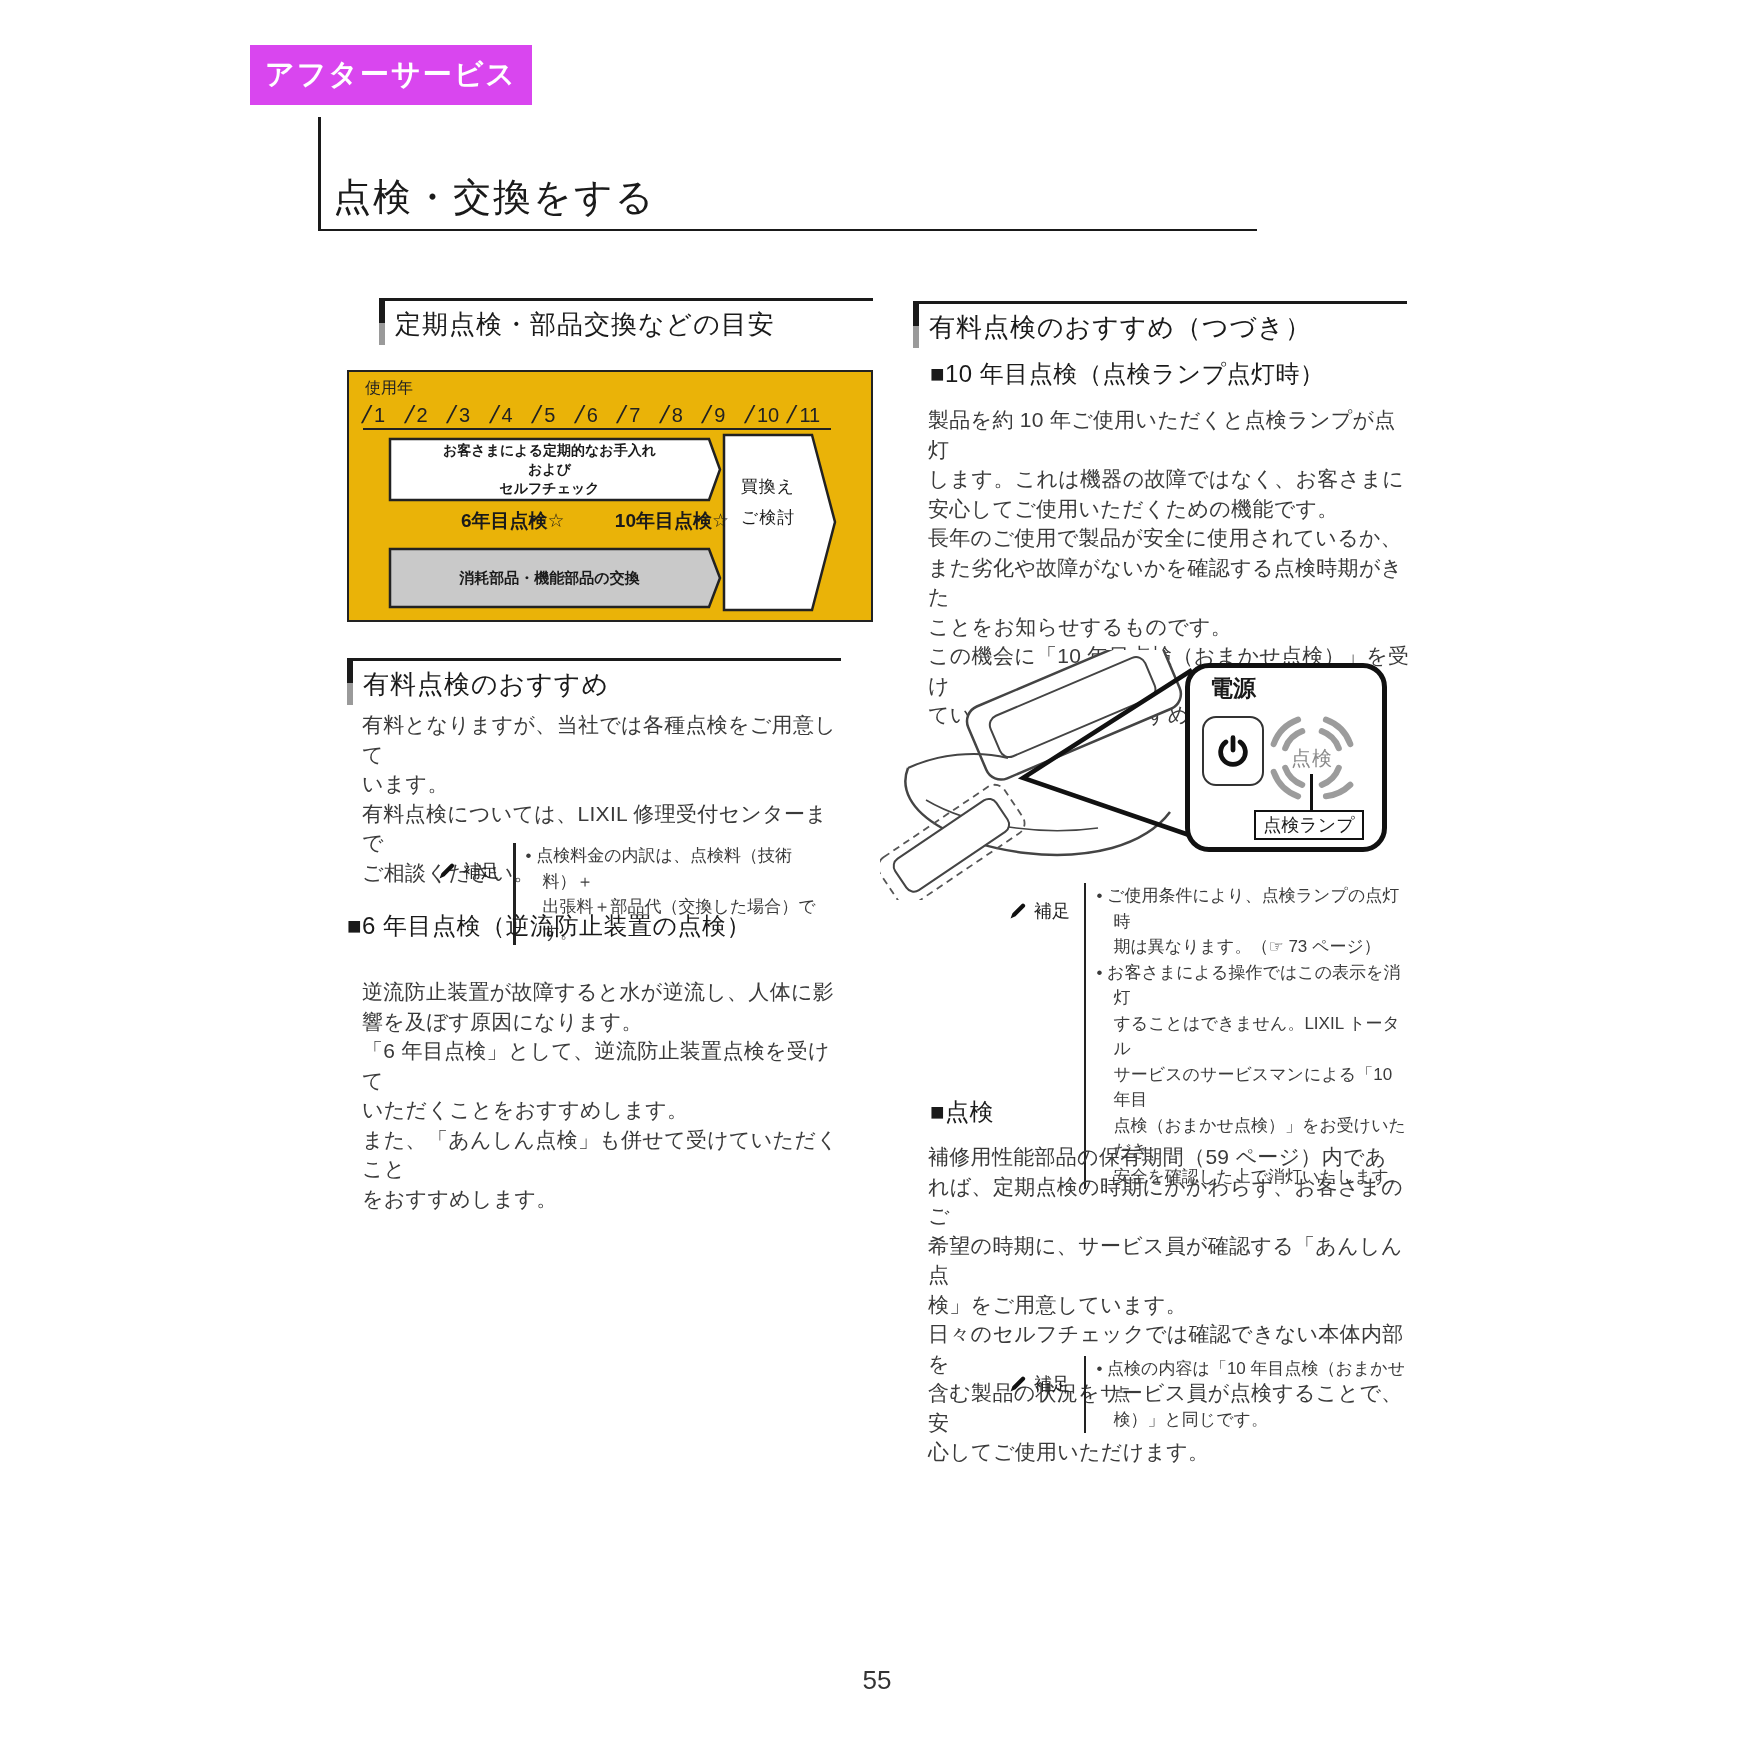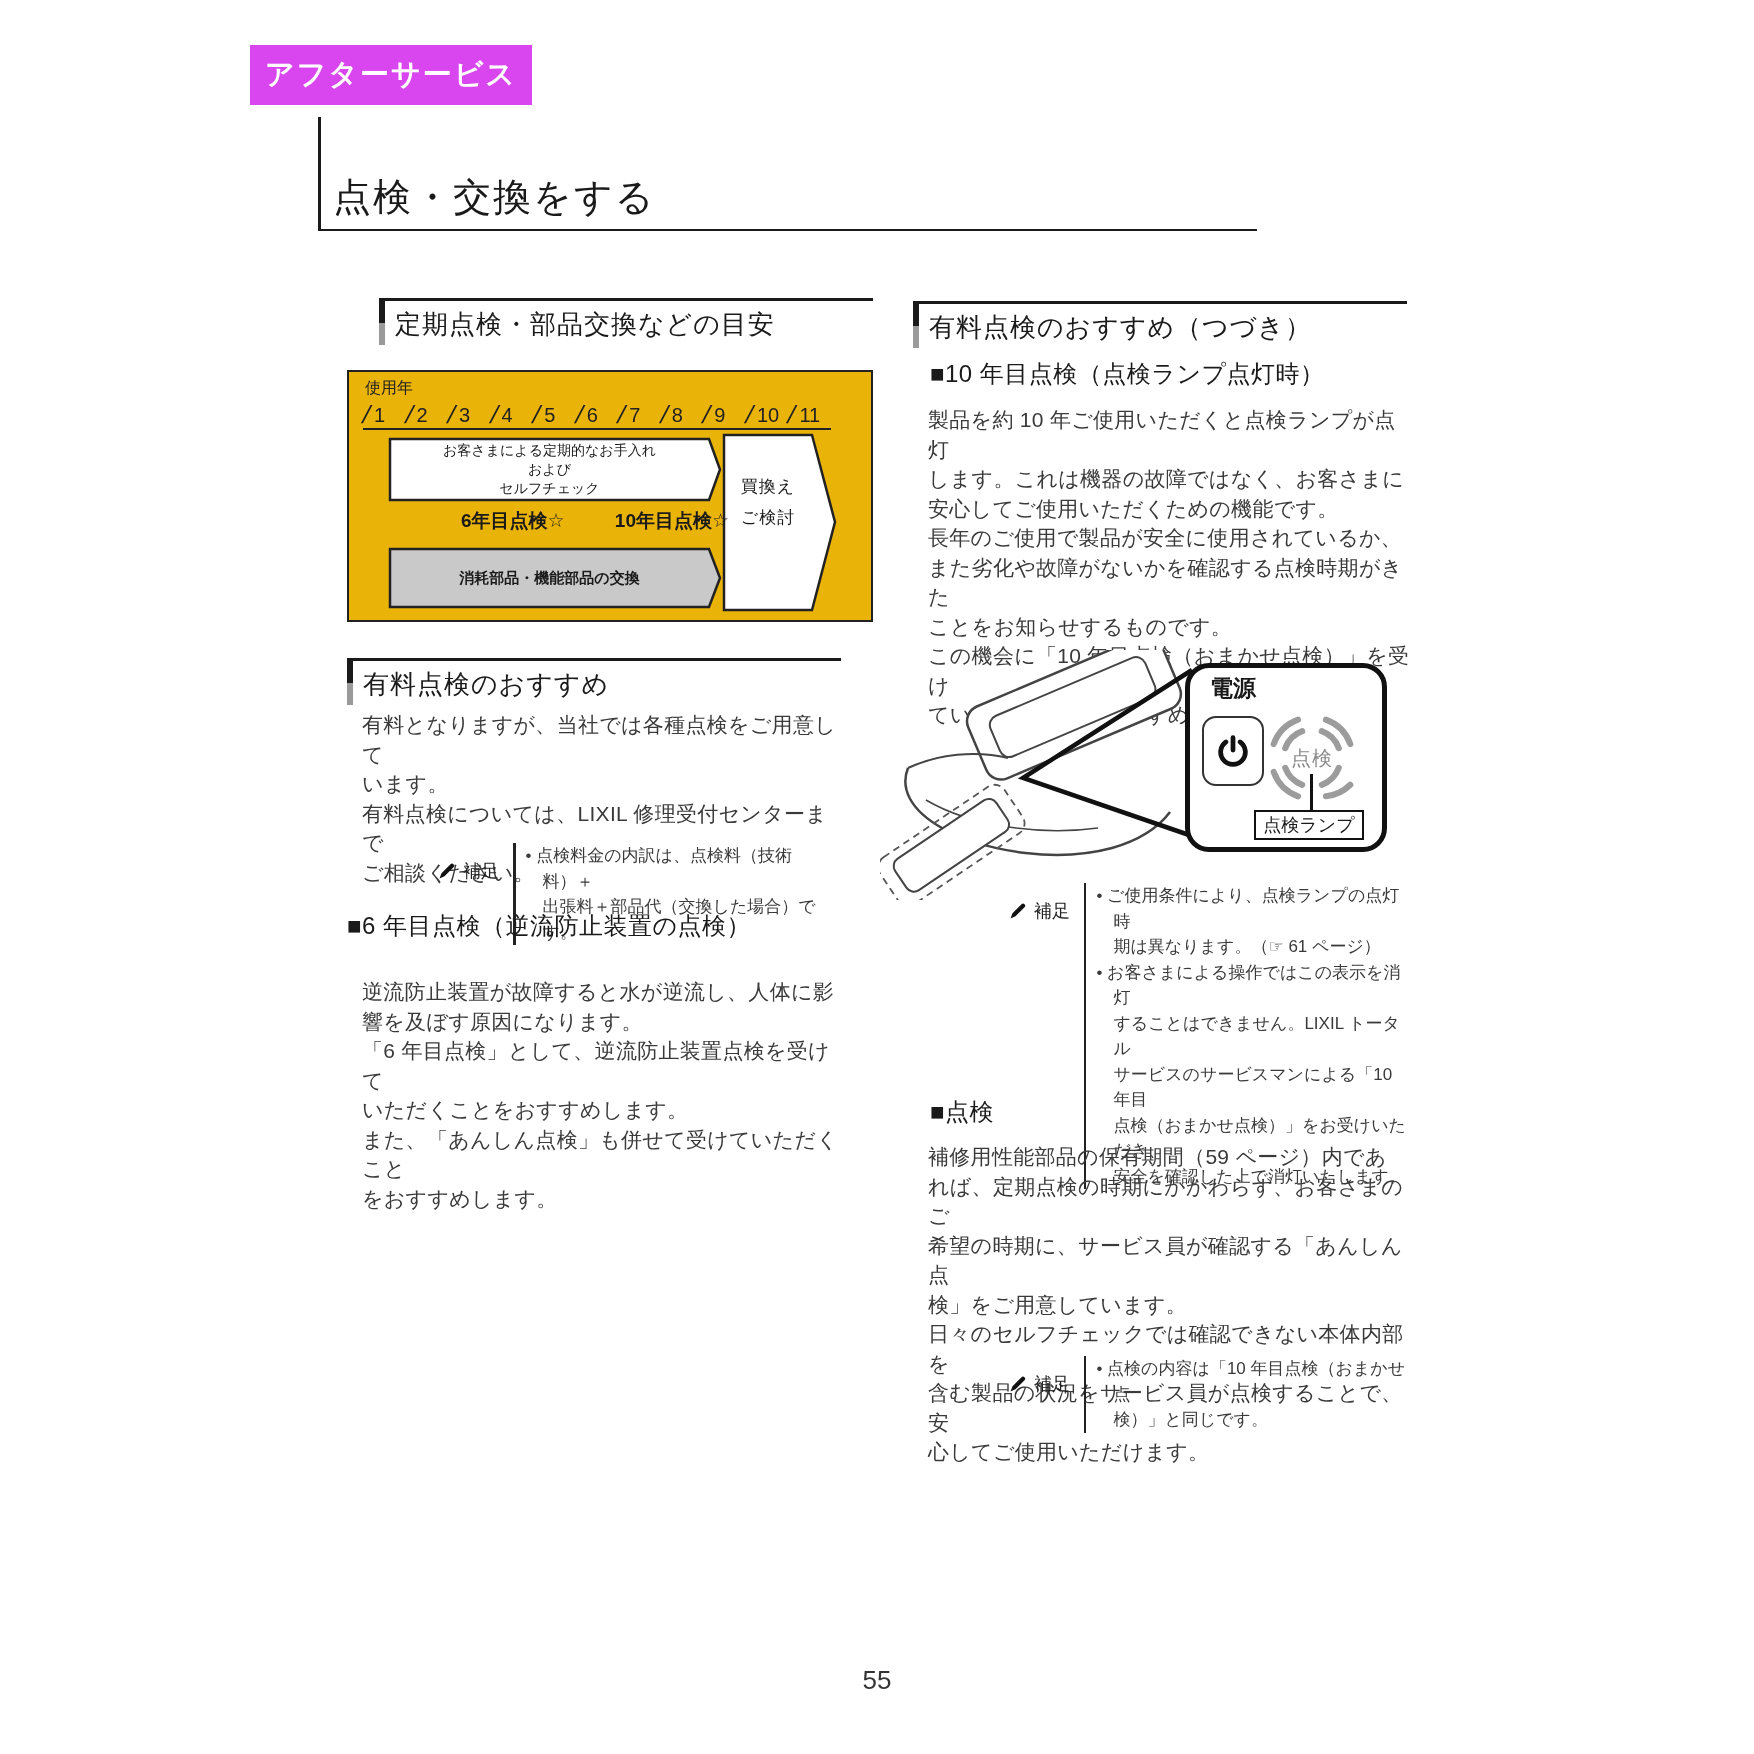--- a/index.html
+++ b/index.html
@@ -34,21 +34,21 @@
   .note-body{font-size:17px;line-height:25.5px;color:#3a3a3a;}
   .note-bullet{white-space:pre-line;padding-left:1em;text-indent:-1em;}
 
   
   .diagram{left:347px;top:370px;width:498px;height:248px;border:2px solid #222;background:#eab308;padding-left:24px;}
   .dg-label{left:16px;top:6px;font-size:16px;color:#222;}
   .timeline{left:14px;top:24px;width:468px;height:32px;border-bottom:2px solid #222;display:flex;}
   .yr{flex:1;display:flex;align-items:flex-end;font-size:20px;color:#222;padding-bottom:1px;}
   .yr::before{content:"/";display:inline-block;font-size:25px;line-height:1;margin-right:4px;transform:skewX(-14deg);color:#222;}
   .dg-text{display:flex;align-items:center;justify-content:center;text-align:center;color:#1a1a1a;}
-  .care-text{left:41px;top:67px;width:319px;height:61px;font-size:14px;font-weight:normal;line-height:19px;flex-direction:column;}
+  .care-text{left:41px;top:67px;width:319px;height:61px;font-size:14px;font-weight:bold;line-height:19px;flex-direction:column;}
   .checks{left:112px;top:136px;width:268px;display:flex;justify-content:space-between;font-size:19px;font-weight:bold;color:#1a1a1a;}
   .parts-text{left:41px;top:177px;width:319px;height:58px;font-size:15px;font-weight:bold;}
   .replace-text{left:375px;top:63px;width:88px;height:133px;font-size:17px;line-height:31px;letter-spacing:1px;white-space:pre-line;}
 
   
   .panel{left:1185px;top:663px;width:192px;height:179px;background:#fff;border:5px solid #111;border-radius:24px;z-index:2;}
   .power-label{left:20px;top:5px;font-size:23px;font-weight:bold;color:#1a1a1a;}
   .power-btn{left:12px;top:48px;width:58px;height:66px;border:2.5px solid #333;border-radius:14px;
              display:flex;align-items:center;justify-content:center;background:#fff;}
   .glow{left:66px;top:34px;width:112px;height:112px;}
@@ -198,21 +198,21 @@
   <div class="abs note" style="left:1008px;top:883px;width:400px;">
     <div class="note-label">
       <svg class="pencil" viewBox="0 0 20 20">
           <path d="M2.5,17.5 L4.5,12.2 L13.5,3.2 a2.1,2.1 0 0 1 3,3 L7.5,15.2 Z" fill="#111"></path>
         </svg>
       <span>補足</span>
     </div>
     <div class="note-divider"></div>
     <div class="note-body" style="width:322px;">
       <div class="note-bullet">• ご使用条件により、点検ランプの点灯時
-期は異なります。（☞ 61 ページ）</div>
+期は異なります。（☞ 73 ページ）</div>
       <div class="note-bullet">• お客さまによる操作ではこの表示を消灯
 することはできません。LIXIL トータル
 サービスのサービスマンによる「10 年目
 点検（おまかせ点検）」をお受けいただき、
 安全を確認した上で消灯いたします。</div>
     </div>
   </div>
 
   <div class="abs sub-head" style="left:930px;top:1096px;">■点検</div>
   <div class="abs body-text" style="left:928px;top:1142px;width:482px;">補修用性能部品の保有期間（59 ページ）内であ

